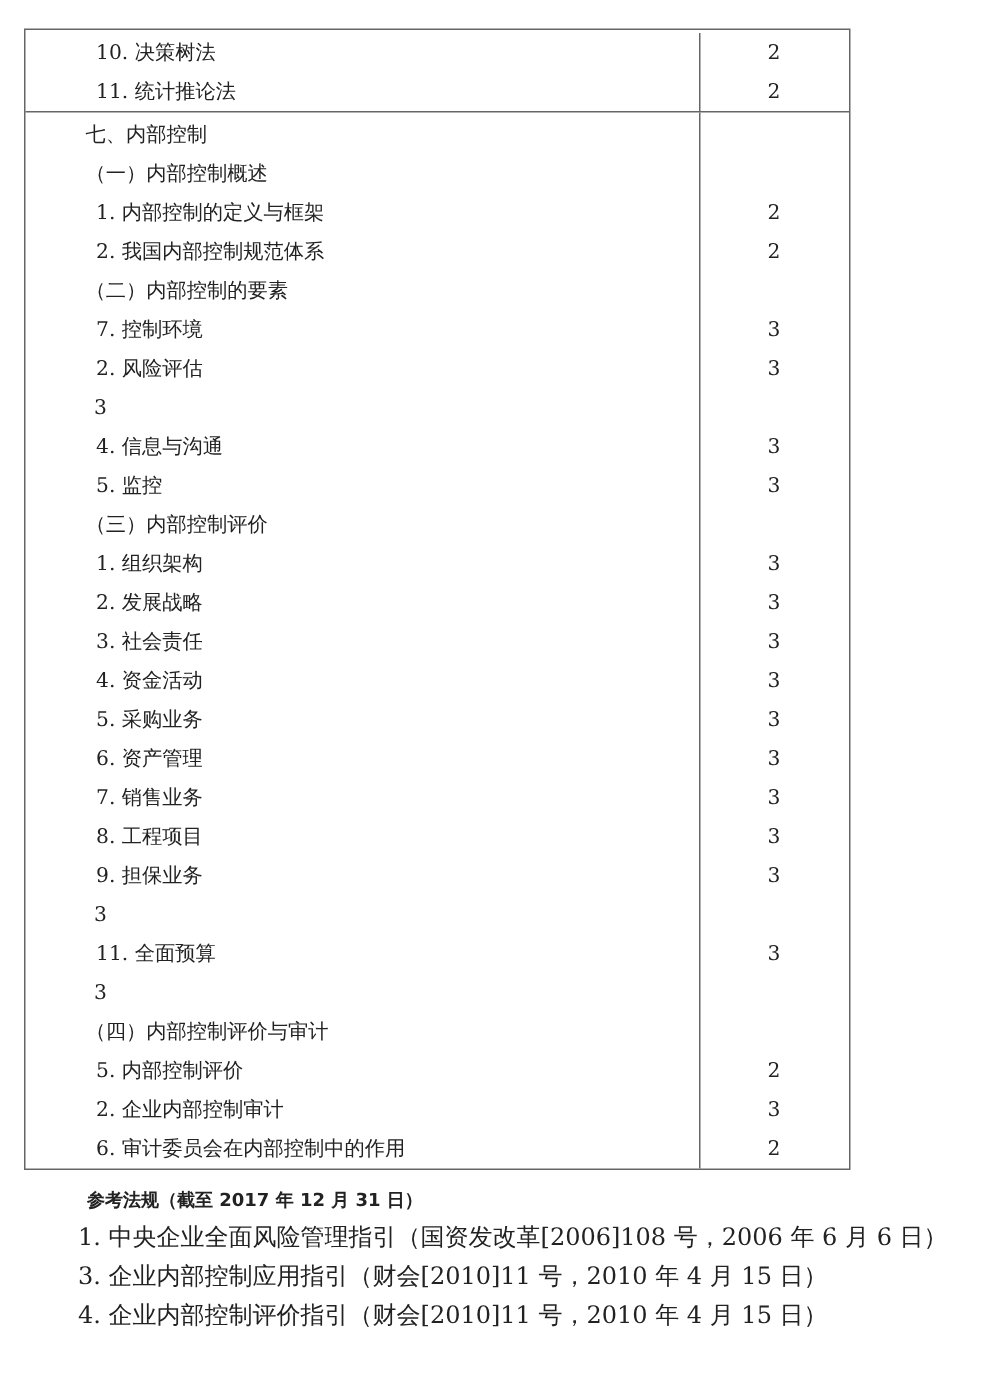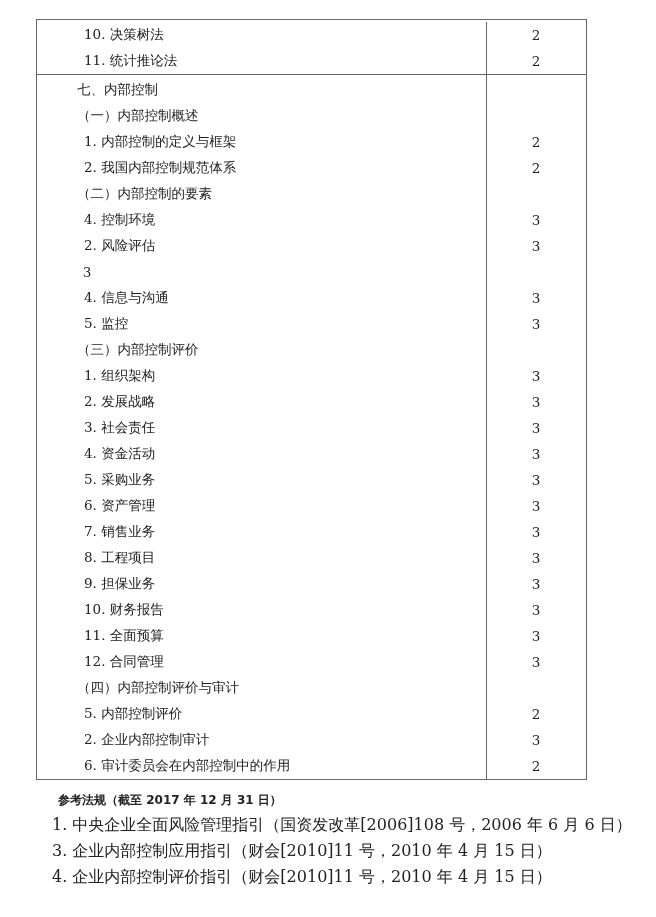--- a/index.html
+++ b/index.html
@@ -2,21 +2,21 @@
 <html><head>
   <meta charset="utf-8">
   <style>
     html, body { margin: 0; padding: 0; background: #ffffff; }
     body {
       width: 656px; height: 917px; position: relative; overflow: hidden;
       font-family: "DejaVu Serif", "Liberation Serif", serif;
       color: #222;
     }
     .tbl {
-      position: absolute; left: 36px; top: 19px; width: 551px;
+      position: absolute; left: 16px; top: 19px; width: 551px;
       border: 1px solid #666; box-sizing: border-box;
     }
     .section { position: relative; }
     .section + .section { border-top: 1px solid #666; }
     .section::after {
       content: ""; position: absolute; top: 0; bottom: 0; left: 449px;
       border-left: 1px solid #666;
     }
     .row { display: flex; height: 26px; align-items: center; }
     .row:first-child { margin-top: 2px; }
@@ -62,21 +62,21 @@
       </div>
       <div class="row">
         <div class="cell-title item">2. 我国内部控制规范体系</div>
         <div class="cell-hours">2</div>
       </div>
       <div class="row">
         <div class="cell-title sub">（二）内部控制的要素</div>
         <div class="cell-hours"></div>
       </div>
       <div class="row">
-        <div class="cell-title item">4. 控制环境</div>
+        <div class="cell-title item">7. 控制环境</div>
         <div class="cell-hours">3</div>
       </div>
       <div class="row">
         <div class="cell-title item">2. 风险评估</div>
         <div class="cell-hours">3</div>
       </div>
       <div class="row">
         <div class="cell-hours">3</div>
       </div>
       <div class="row">
@@ -121,29 +121,27 @@
       </div>
       <div class="row">
         <div class="cell-title item">8. 工程项目</div>
         <div class="cell-hours">3</div>
       </div>
       <div class="row">
         <div class="cell-title item">9. 担保业务</div>
         <div class="cell-hours">3</div>
       </div>
       <div class="row">
-        <div class="cell-title item">10. 财务报告</div>
         <div class="cell-hours">3</div>
       </div>
       <div class="row">
         <div class="cell-title item">11. 全面预算</div>
         <div class="cell-hours">3</div>
       </div>
       <div class="row">
-        <div class="cell-title item">12. 合同管理</div>
         <div class="cell-hours">3</div>
       </div>
       <div class="row">
         <div class="cell-title sub">（四）内部控制评价与审计</div>
         <div class="cell-hours"></div>
       </div>
       <div class="row">
         <div class="cell-title item">5. 内部控制评价</div>
         <div class="cell-hours">2</div>
       </div>

